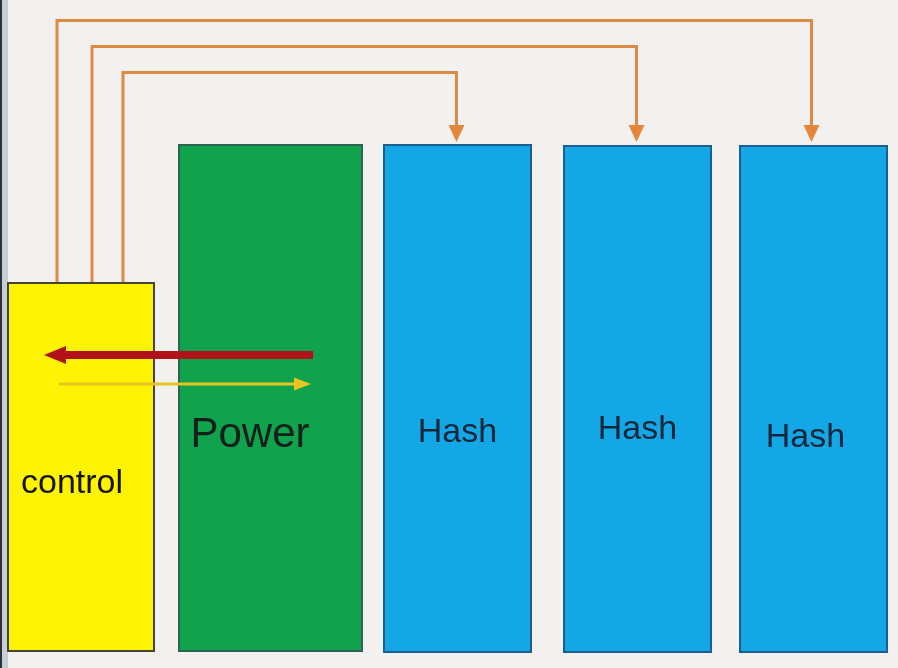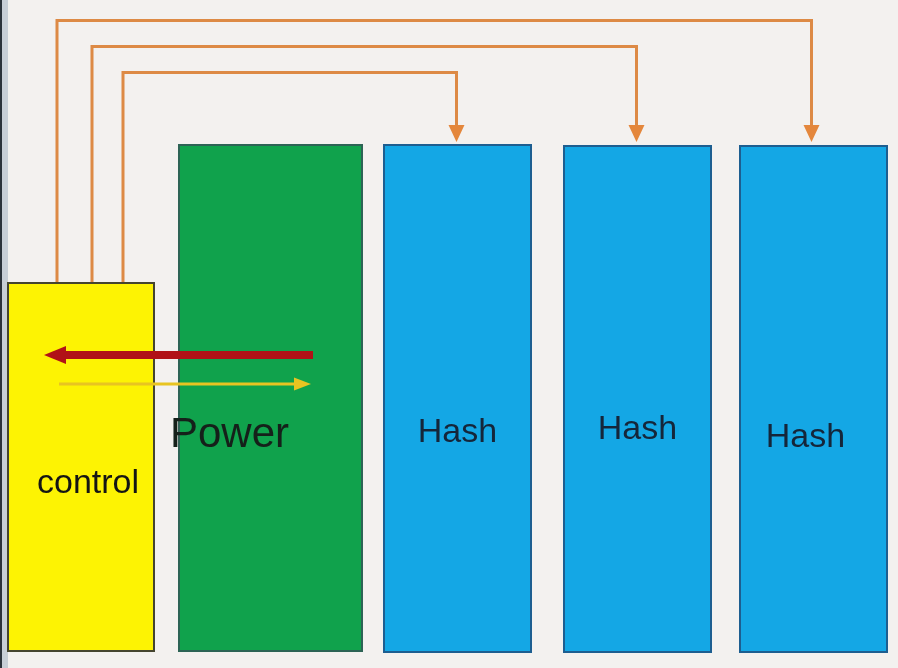--- a/index.html
+++ b/index.html
@@ -63,26 +63,25 @@
   .lbl {
     position: absolute;
     white-space: nowrap;
     z-index: 30;
     line-height: 1;
   }
   .lbl-control {
     left: 21px; top: 464px;
     font-size: 34px;
     color: #141414;
-    margin-left: 16px;
   }
   .lbl-power {
     left: 170px; top: 412px;
     width: 160px;
-    text-align: left;
+    text-align: center;
     font-size: 42px;
     color: #15201a;
   }
   .lbl-hash1 {
     left: 383px; top: 413px;
     width: 149px;
     text-align: center;
     font-size: 34px;
     color: #15263a;
   }

